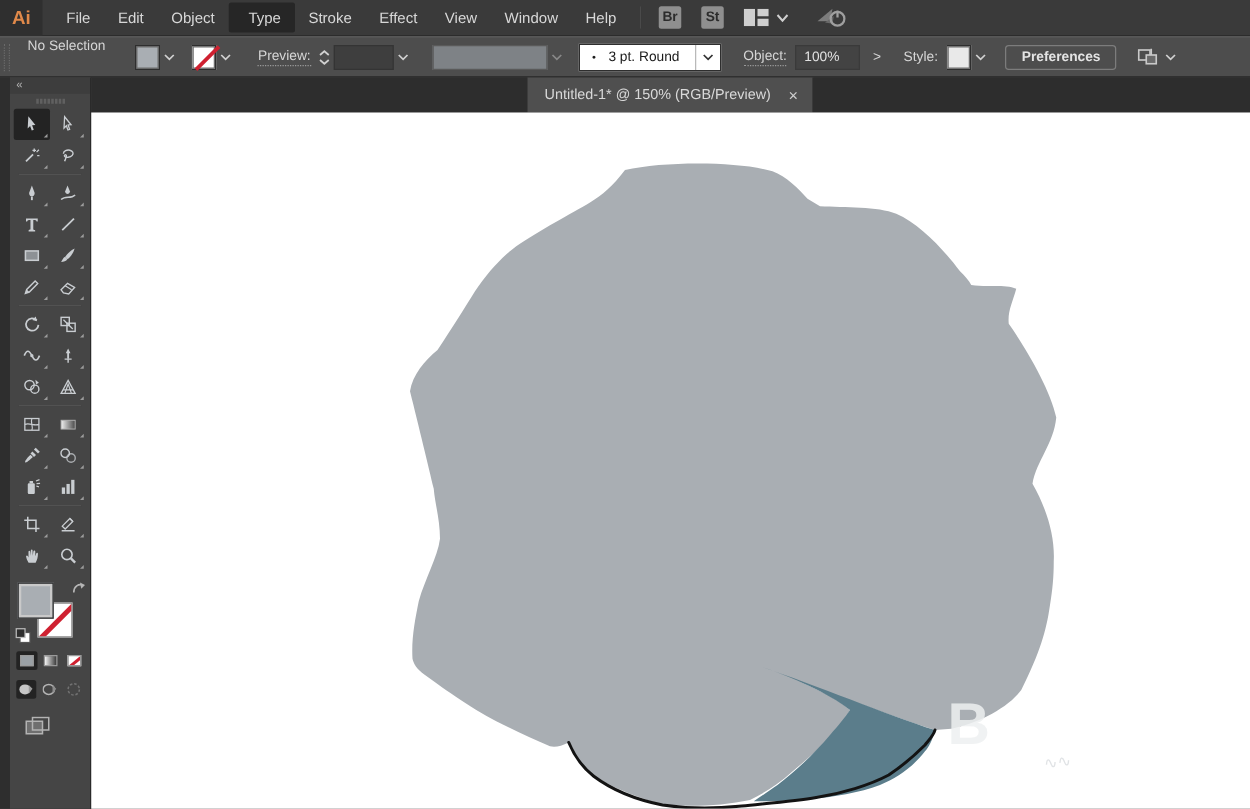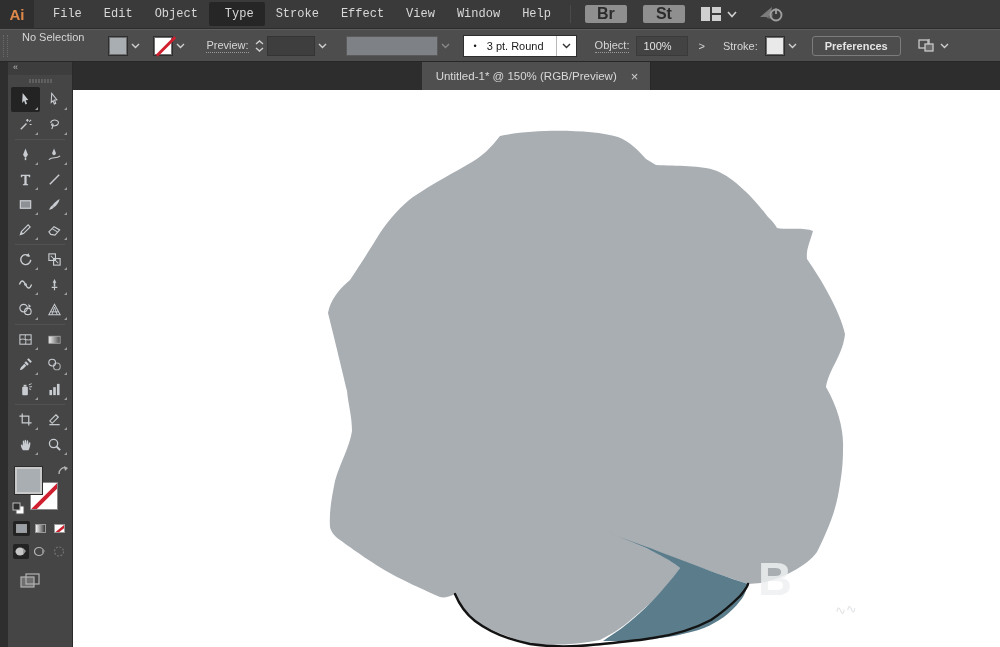--- a/index.html
+++ b/index.html
@@ -4,25 +4,25 @@
 <style>
   * { margin:0; padding:0; box-sizing:border-box; }
   html,body { width:1000px; height:647px; overflow:hidden; background:#3a3a3a;
     font-family:"Liberation Sans", sans-serif; -webkit-font-smoothing:antialiased; }
 
   
   .menubar { position:absolute; left:0; top:0; width:1000px; height:29px;
     background:#3a3a3a; display:flex; align-items:center; border-bottom:1px solid #2c2c2c; }
   .ai-logo { width:34px; height:29px; display:flex; align-items:center; justify-content:center;
     background:#2f2f2f; color:#e0894a; font-weight:bold; font-size:15px; }
-  .menu-items { display:flex; align-items:center; margin-left:8px;font-family:Liberation Mono, monospace; }
+  .menu-items { display:flex; align-items:center; margin-left:8px; }
   .menu-item { color:#d8d8d8; font-size:12px; padding:5px 11px; cursor:default; border-radius:2px; }
   .menu-item.active { background:#262626;padding-left:16px; }
   .mb-sep { width:1px; height:18px; background:#2a2a2a; border-right:1px solid #4a4a4a; margin:0 14px 0 8px; }
-  .badge { width:42px; height:18px; background:#8f8f8f; color:#2c2c2c; font-size:16px; font-weight:bold;
+  .badge { width:18px; height:18px; background:#8f8f8f; color:#2c2c2c; font-size:11px; font-weight:bold;
     display:flex; align-items:center; justify-content:center; border-radius:2px; margin-right:16px; }
   .ws-icon { display:flex; align-items:center; gap:6px; margin-right:22px; }
   .cslive { opacity:.8; }
 
   
   .controlbar { position:absolute; left:0; top:29px; width:1000px; height:33px; background:#4d4d4d;
     border-top:1px solid #5d5d5d; border-bottom:1px solid #272727;
     display:flex; align-items:center; color:#d6d6d6; font-size:11px; }
   .cb-grip { width:5px; height:22px; margin:0 6px 0 3px; border-left:1px dotted #6a6a6a; border-right:1px dotted #6a6a6a; }
   .cb-label { color:#d6d6d6; }
@@ -188,21 +188,21 @@
       <svg width="9" height="6" viewBox="0 0 9 6">
           <path d="M1 1 L4.5 4.5 L8 1" stroke="#333" stroke-width="1.4" fill="none"></path>
         </svg>
     </span>
   </span>
 
   <span class="cb-label cb-link" style="margin-left:18px;">Object:</span>
   <span class="dark-field" style="width:52px; margin-left:7px; background:#434343; border-color:#3a3a3a;">100%</span>
   <span class="expand-btn">&gt;</span>
 
-  <span class="cb-label" style="margin-left:14px;">Stroke:</span>
+  <span class="cb-label" style="margin-left:14px;">Style:</span>
   <span class="swatch style-light" style="margin-left:7px;"></span>
   <span class="chev">
     <svg width="9" height="6" viewBox="0 0 9 6">
         <path d="M1 1 L4.5 4.5 L8 1" stroke="#d0d0d0" stroke-width="1.4" fill="none"></path>
       </svg>
   </span>
 
   <button class="cb-btn">Preferences</button>
 
   <span style="margin-left:16px; display:inline-flex; align-items:center; gap:5px;">

